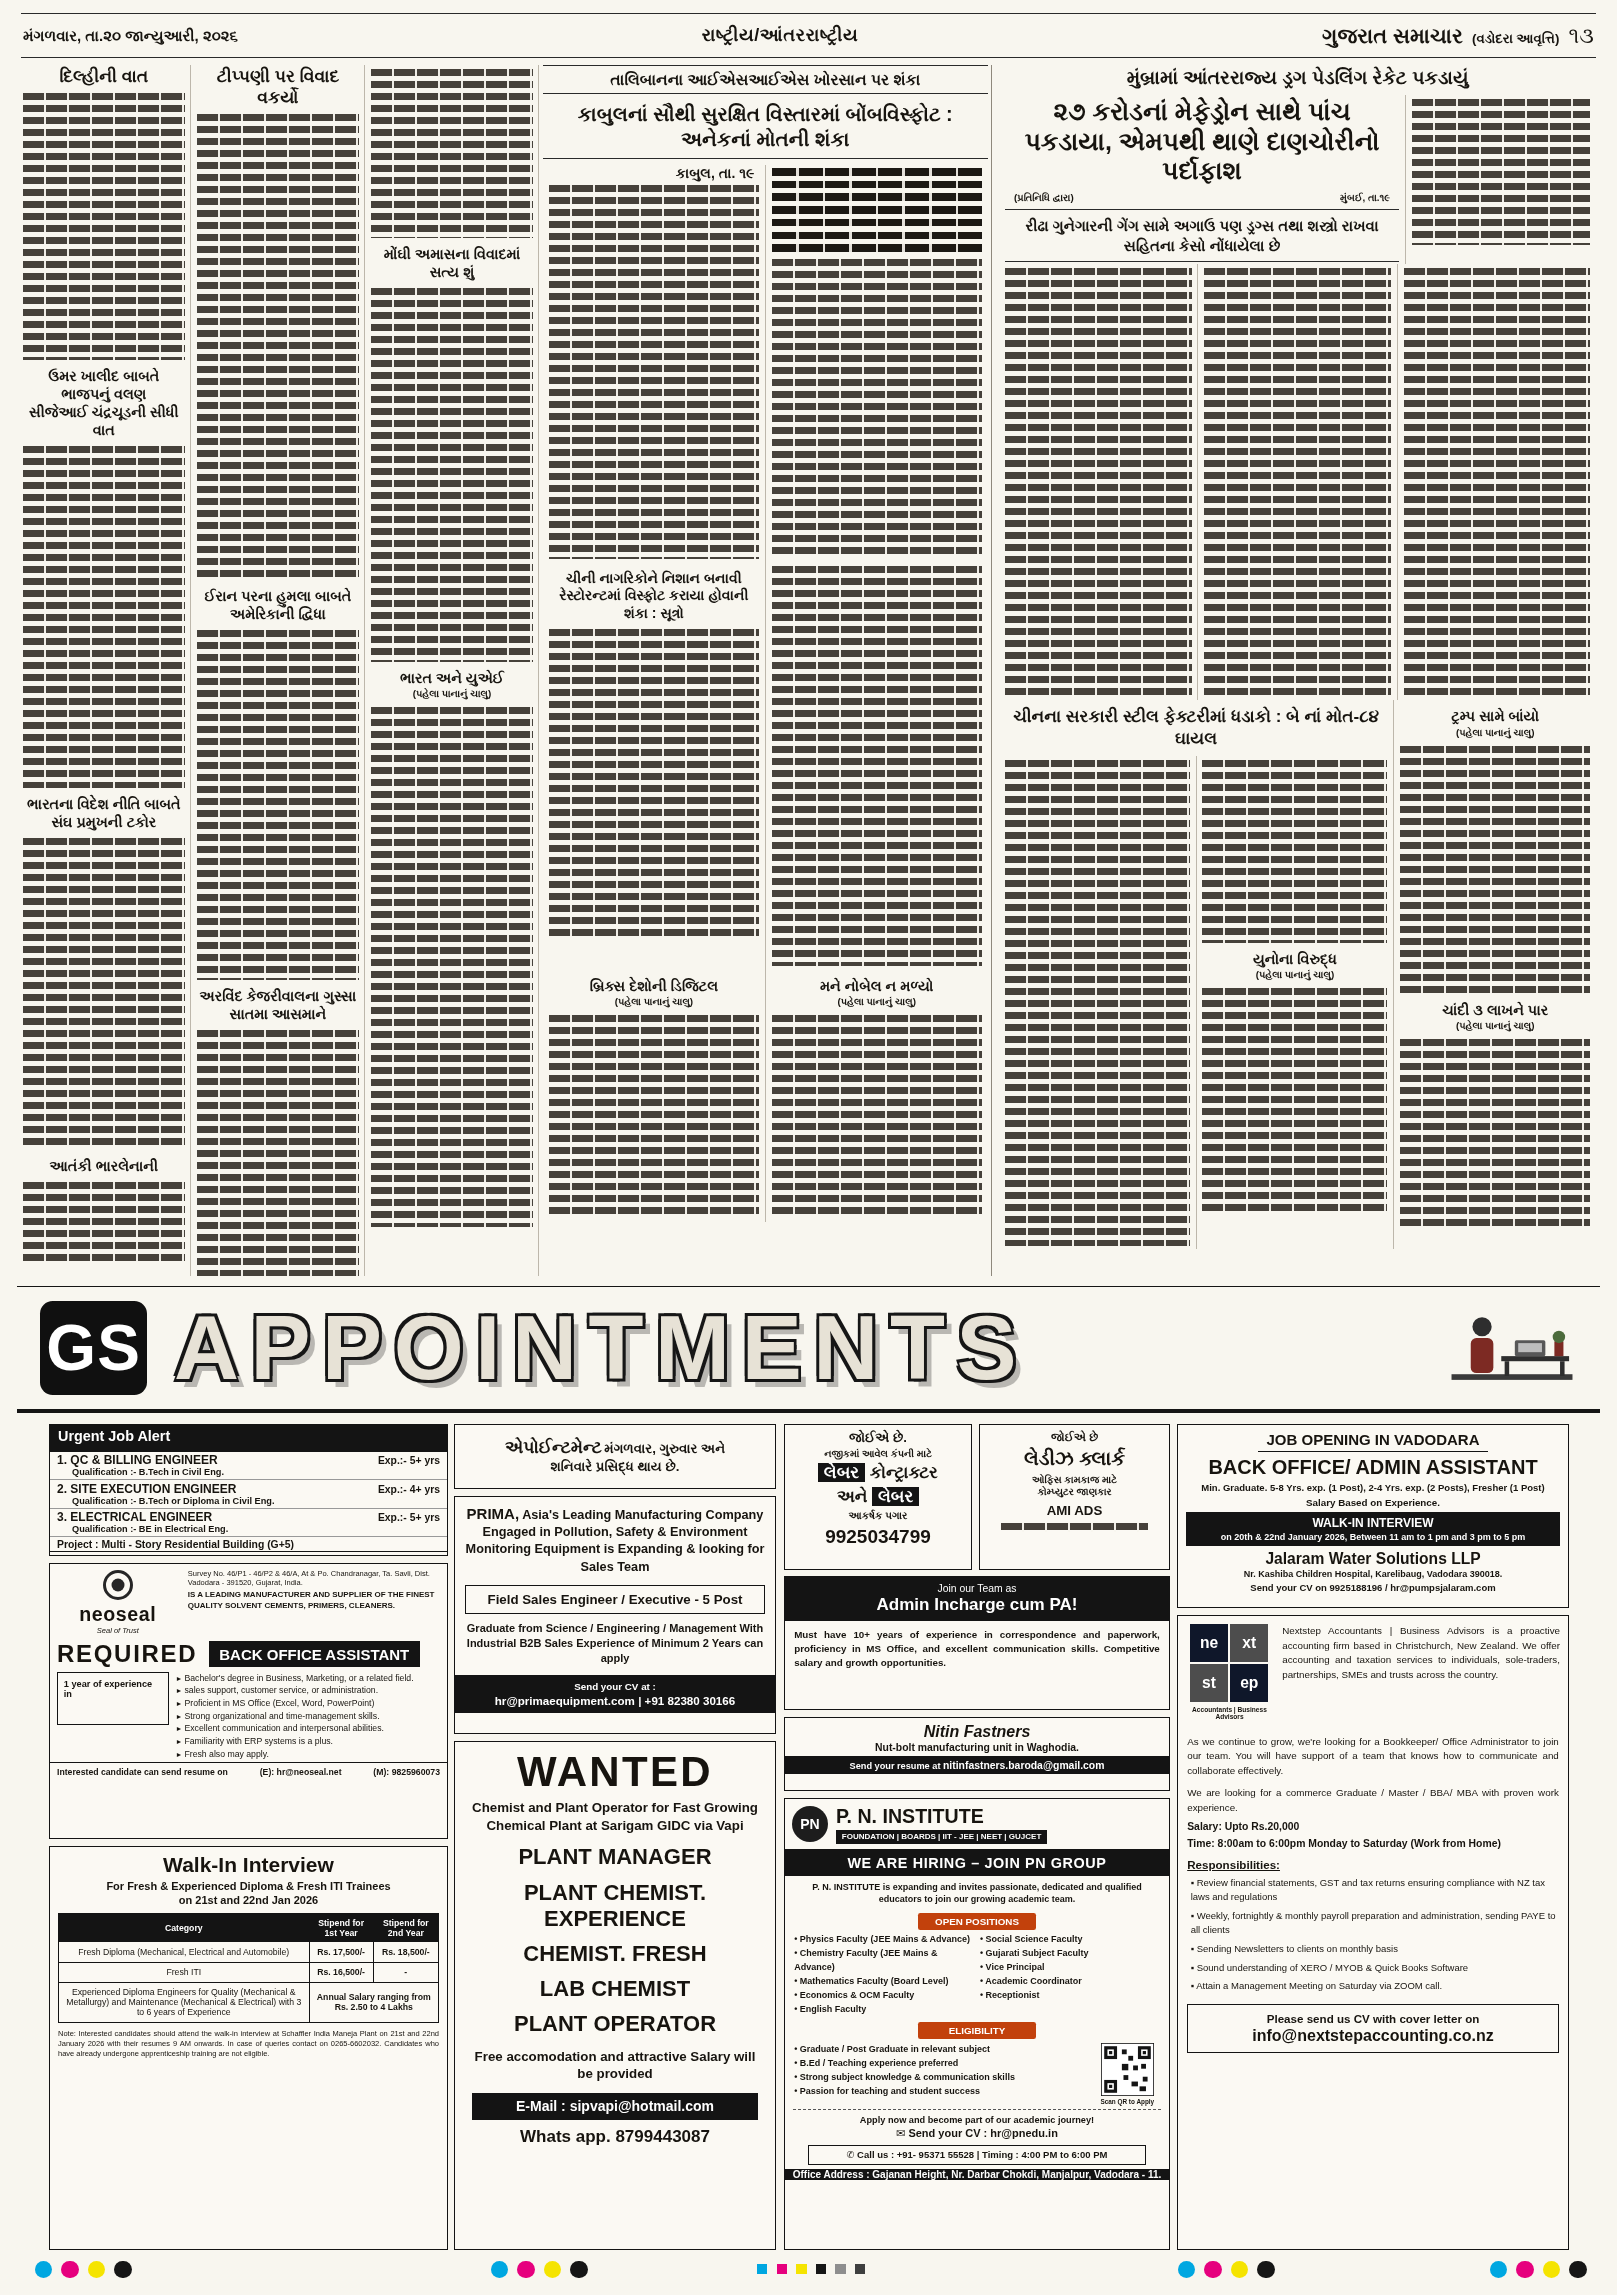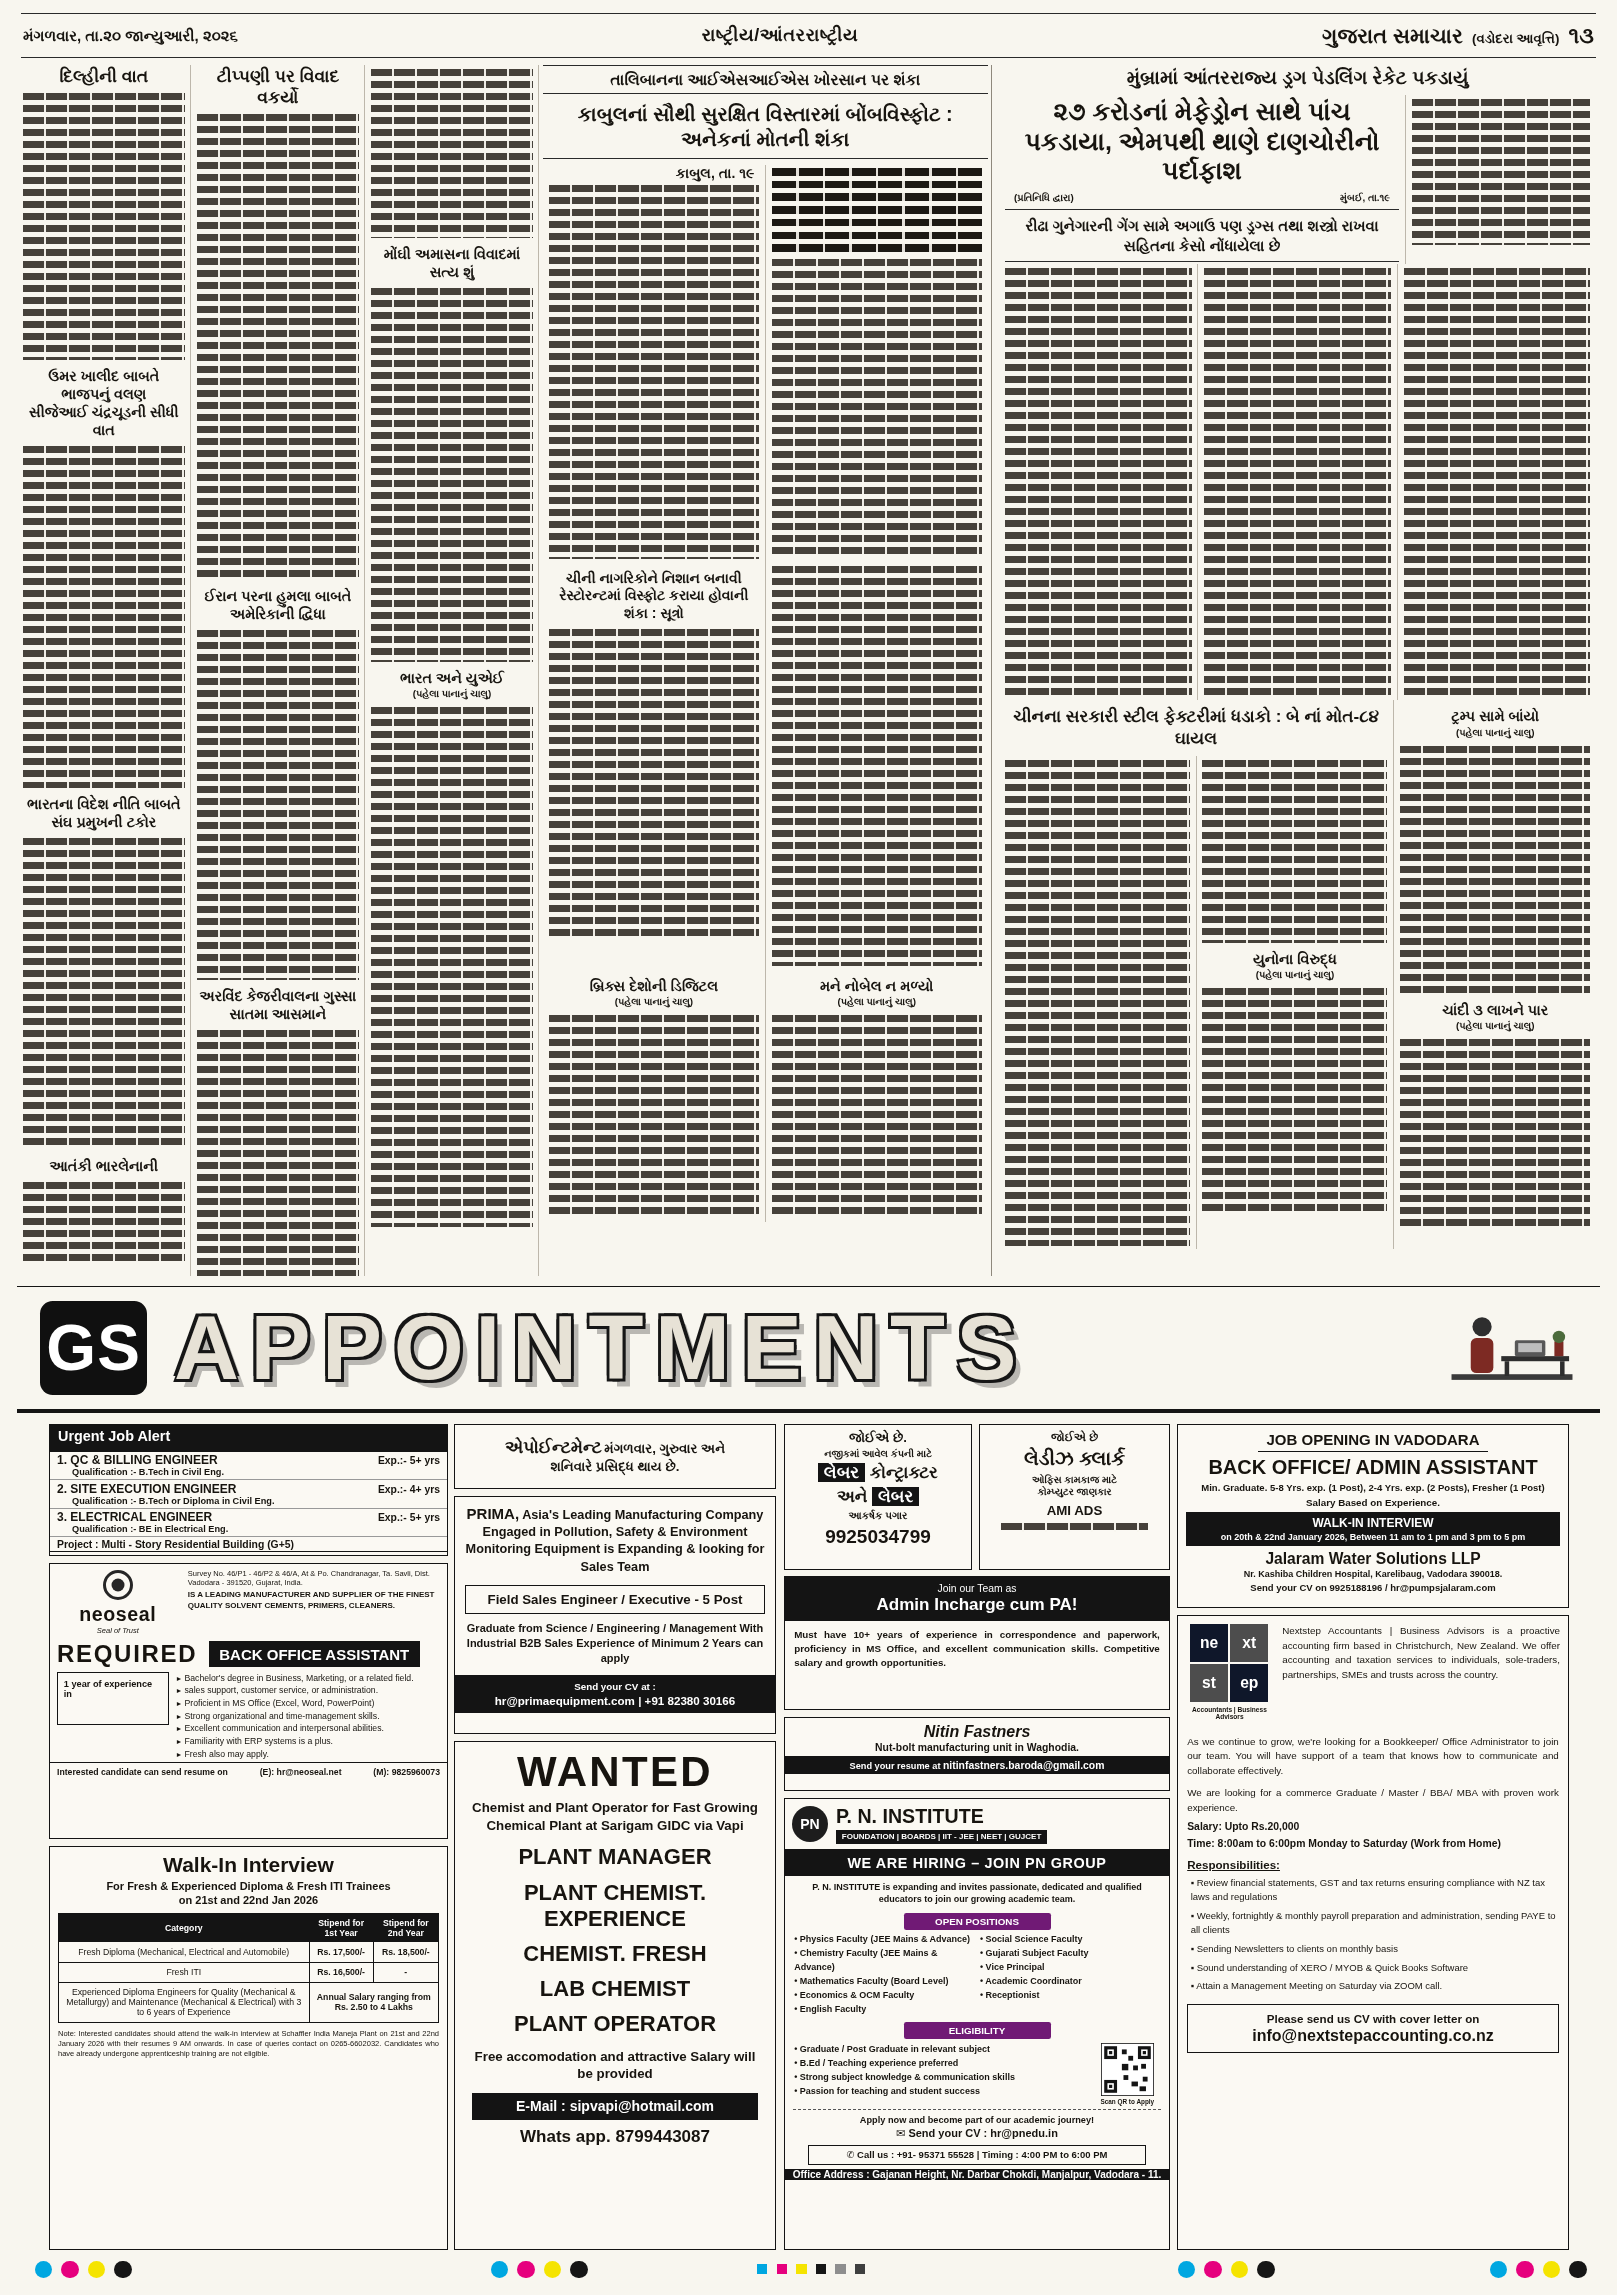--- a/index.html
+++ b/index.html
@@ -7,21 +7,21 @@
         font-family:"Liberation Sans","DejaVu Sans",sans-serif;overflow:hidden;}
 
   
   .toprule{position:absolute;left:21px;right:21px;top:12.7px;border-top:1.2px solid #2a2a2a;}
   .masthead{position:absolute;left:23px;right:23px;top:18.5px;height:34px;display:flex;align-items:center;justify-content:space-between;}
   .m-date{font-size:15px;font-weight:700;}
   .m-sec{font-size:18px;font-weight:800;letter-spacing:0.6px;}
   .m-right{display:flex;align-items:baseline;gap:9.2px;}
   .m-paper{font-size:21px;font-weight:800;}
   .m-ed{font-size:13.3px;font-weight:700;}
-  .m-page{font-size:22px;font-weight:700;}
+  .m-page{font-size:22px;font-weight:400;}
   .mastrule{position:absolute;left:21px;right:21px;top:57px;border-top:1.7px solid #2a2a2a;}
 
   
   .s,.sb{width:100%;margin:3.5px 0;}
   .s{background-image:
       repeating-linear-gradient(90deg, rgba(248,246,239,0) 0px, rgba(248,246,239,0) 21px, rgba(248,246,239,0.95) 21px, rgba(248,246,239,0.95) 23px),
       repeating-linear-gradient(180deg, #46413a 0px, #46413a 7px, rgba(0,0,0,0) 7px, rgba(0,0,0,0) 12px);}
   .sb{background-image:
       repeating-linear-gradient(90deg, rgba(248,246,239,0) 0px, rgba(248,246,239,0) 24px, rgba(248,246,239,0.9) 24px, rgba(248,246,239,0.9) 26.6px),
       repeating-linear-gradient(180deg, #1c1914 0px, #1c1914 7.5px, rgba(0,0,0,0) 7.5px, rgba(0,0,0,0) 12.7px);}
@@ -144,21 +144,21 @@
   .nt-body{font-size:10.4px;font-weight:600;margin:1.2px 0 3.5px;}
   .nt-bar{padding:3.5px;font-size:9.2px;font-weight:700;}
   .nt-bar b{font-size:10.4px;}
 
   .pn-head{display:flex;align-items:center;gap:8px;padding:5.8px 7px 2.3px;}
   .pn-logo{width:36px;height:36px;border-radius:50%;background:#1d1d1d;color:#fff;font-size:14px;font-weight:800;display:flex;align-items:center;justify-content:center;flex:0 0 auto;}
   .pn-name{font-size:19.6px;font-weight:800;}
   .pn-streams{font-size:8px;font-weight:700;padding:2.3px 5.8px;display:inline-block;margin-top:2.3px;}
   .pn-banner{margin:3.5px 0;padding:5.2px;font-size:14.4px;font-weight:800;text-align:center;letter-spacing:0.6px;}
   .pn-intro{font-size:9px;text-align:center;line-height:1.4;padding:1.2px 10.4px;font-weight:600;}
-  .pn-pill{background:#701a75;color:#fff;font-size:9.8px;font-weight:800;width:147px;margin:5.8px auto 3.5px;text-align:center;padding:2.9px 0;border-radius:2.3px;}
+  .pn-pill{background:#c2410c;color:#fff;font-size:9.8px;font-weight:800;width:118px;margin:5.8px auto 3.5px;text-align:center;padding:2.9px 0;border-radius:2.3px;}
   .pn-cols{display:flex;padding:0 9.2px;gap:5.8px;}
   .pn-ul{list-style:none;margin:0;padding:0;font-size:9px;font-weight:700;line-height:1.55;flex:1;}
   .pn-ul li::before{content:"• ";}
   .pn-elig{display:flex;padding:0 9.2px;gap:7px;align-items:flex-start;}
   .pn-qr{flex:0 0 65px;text-align:center;}
   .pn-qr .cap{font-size:6.4px;font-weight:700;}
   .pn-dash{border-top:1.2px dashed #555;margin:4.6px 8px;}
   .pn-apply{font-size:9.2px;font-weight:700;text-align:center;}
   .pn-cv{font-size:11px;font-weight:800;text-align:center;margin-top:2.3px;}
   .pn-call{border:1.2px solid #141414;margin:4.6px 23px;padding:3.5px;font-size:9.5px;font-weight:800;text-align:center;}

